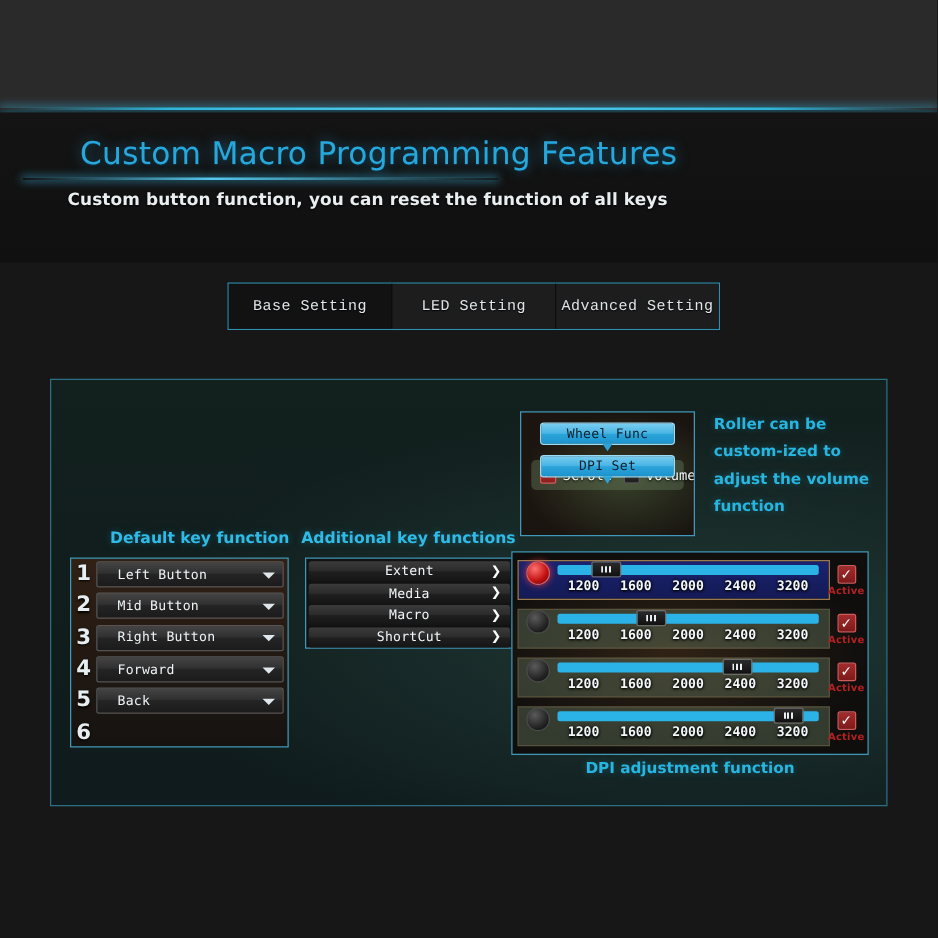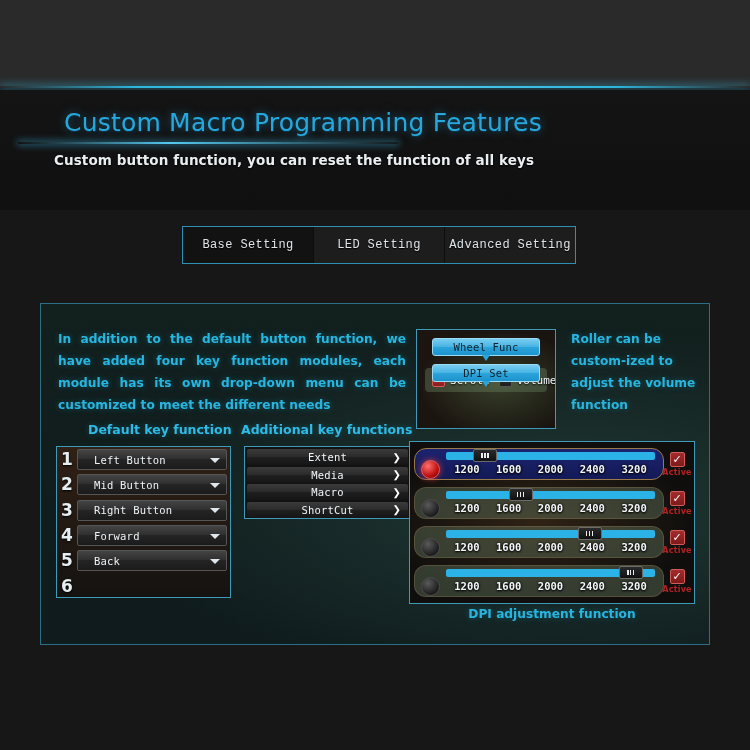--- a/index.html
+++ b/index.html
@@ -192,25 +192,25 @@
     background:#141210;
     background-image:
       radial-gradient(ellipse at 45% 50%,rgba(90,60,30,.4),rgba(15,14,13,.95) 72%);
     padding:5px 4px;
   }
   .dpi-row{
     position:relative;height:34px;margin-bottom:5px;
     display:flex;align-items:center;
   }
   .dpi-inner{
-    position:relative;flex:1;height:32px;border-radius:12px;
+    position:relative;flex:1;height:32px;border-radius:0;
     background:rgba(106,128,100,.40);
     border:1px solid rgba(150,120,80,.35);
     box-sizing:border-box;
-    display:flex;align-items:flex-end;
+    display:flex;align-items:flex-start;
   }
   .dpi-row.selected .dpi-inner{
     background:linear-gradient(to bottom,#1b2370,#141a55);
     border:1px solid #9a7a4a;
   }
   .led{
     width:17px;height:17px;border-radius:50%;margin:0 6px 0 6px;flex:none;
     background:radial-gradient(circle at 35% 30%,#5a5a5a,#1d1d1d 70%);
     border:1px solid #4a4a4a;
   }
@@ -277,21 +277,20 @@
 <div id="subtitle">Custom button function, you can reset the function of all keys</div>
 
 <div id="tabbar">
   <div class="tab active">Base Setting</div>
   <div class="tab">LED Setting</div>
   <div class="tab">Advanced Setting</div>
 </div>
 
 <div id="panel">
 
-  <div id="intro">In addition to the default button function, we have added four key function modules, each module has its own drop-down menu can be customized to meet the different needs</div>
 
   <div class="col-head" id="head-default">Default key function</div>
   <div class="col-head" id="head-additional">Additional key functions</div>
 
   <div id="default-box">
     <div class="key-row">
       <div class="key-num">1</div>
       <div class="key-select">
         <span class="lbl">Left Button</span>
         <span class="caret"></span>

